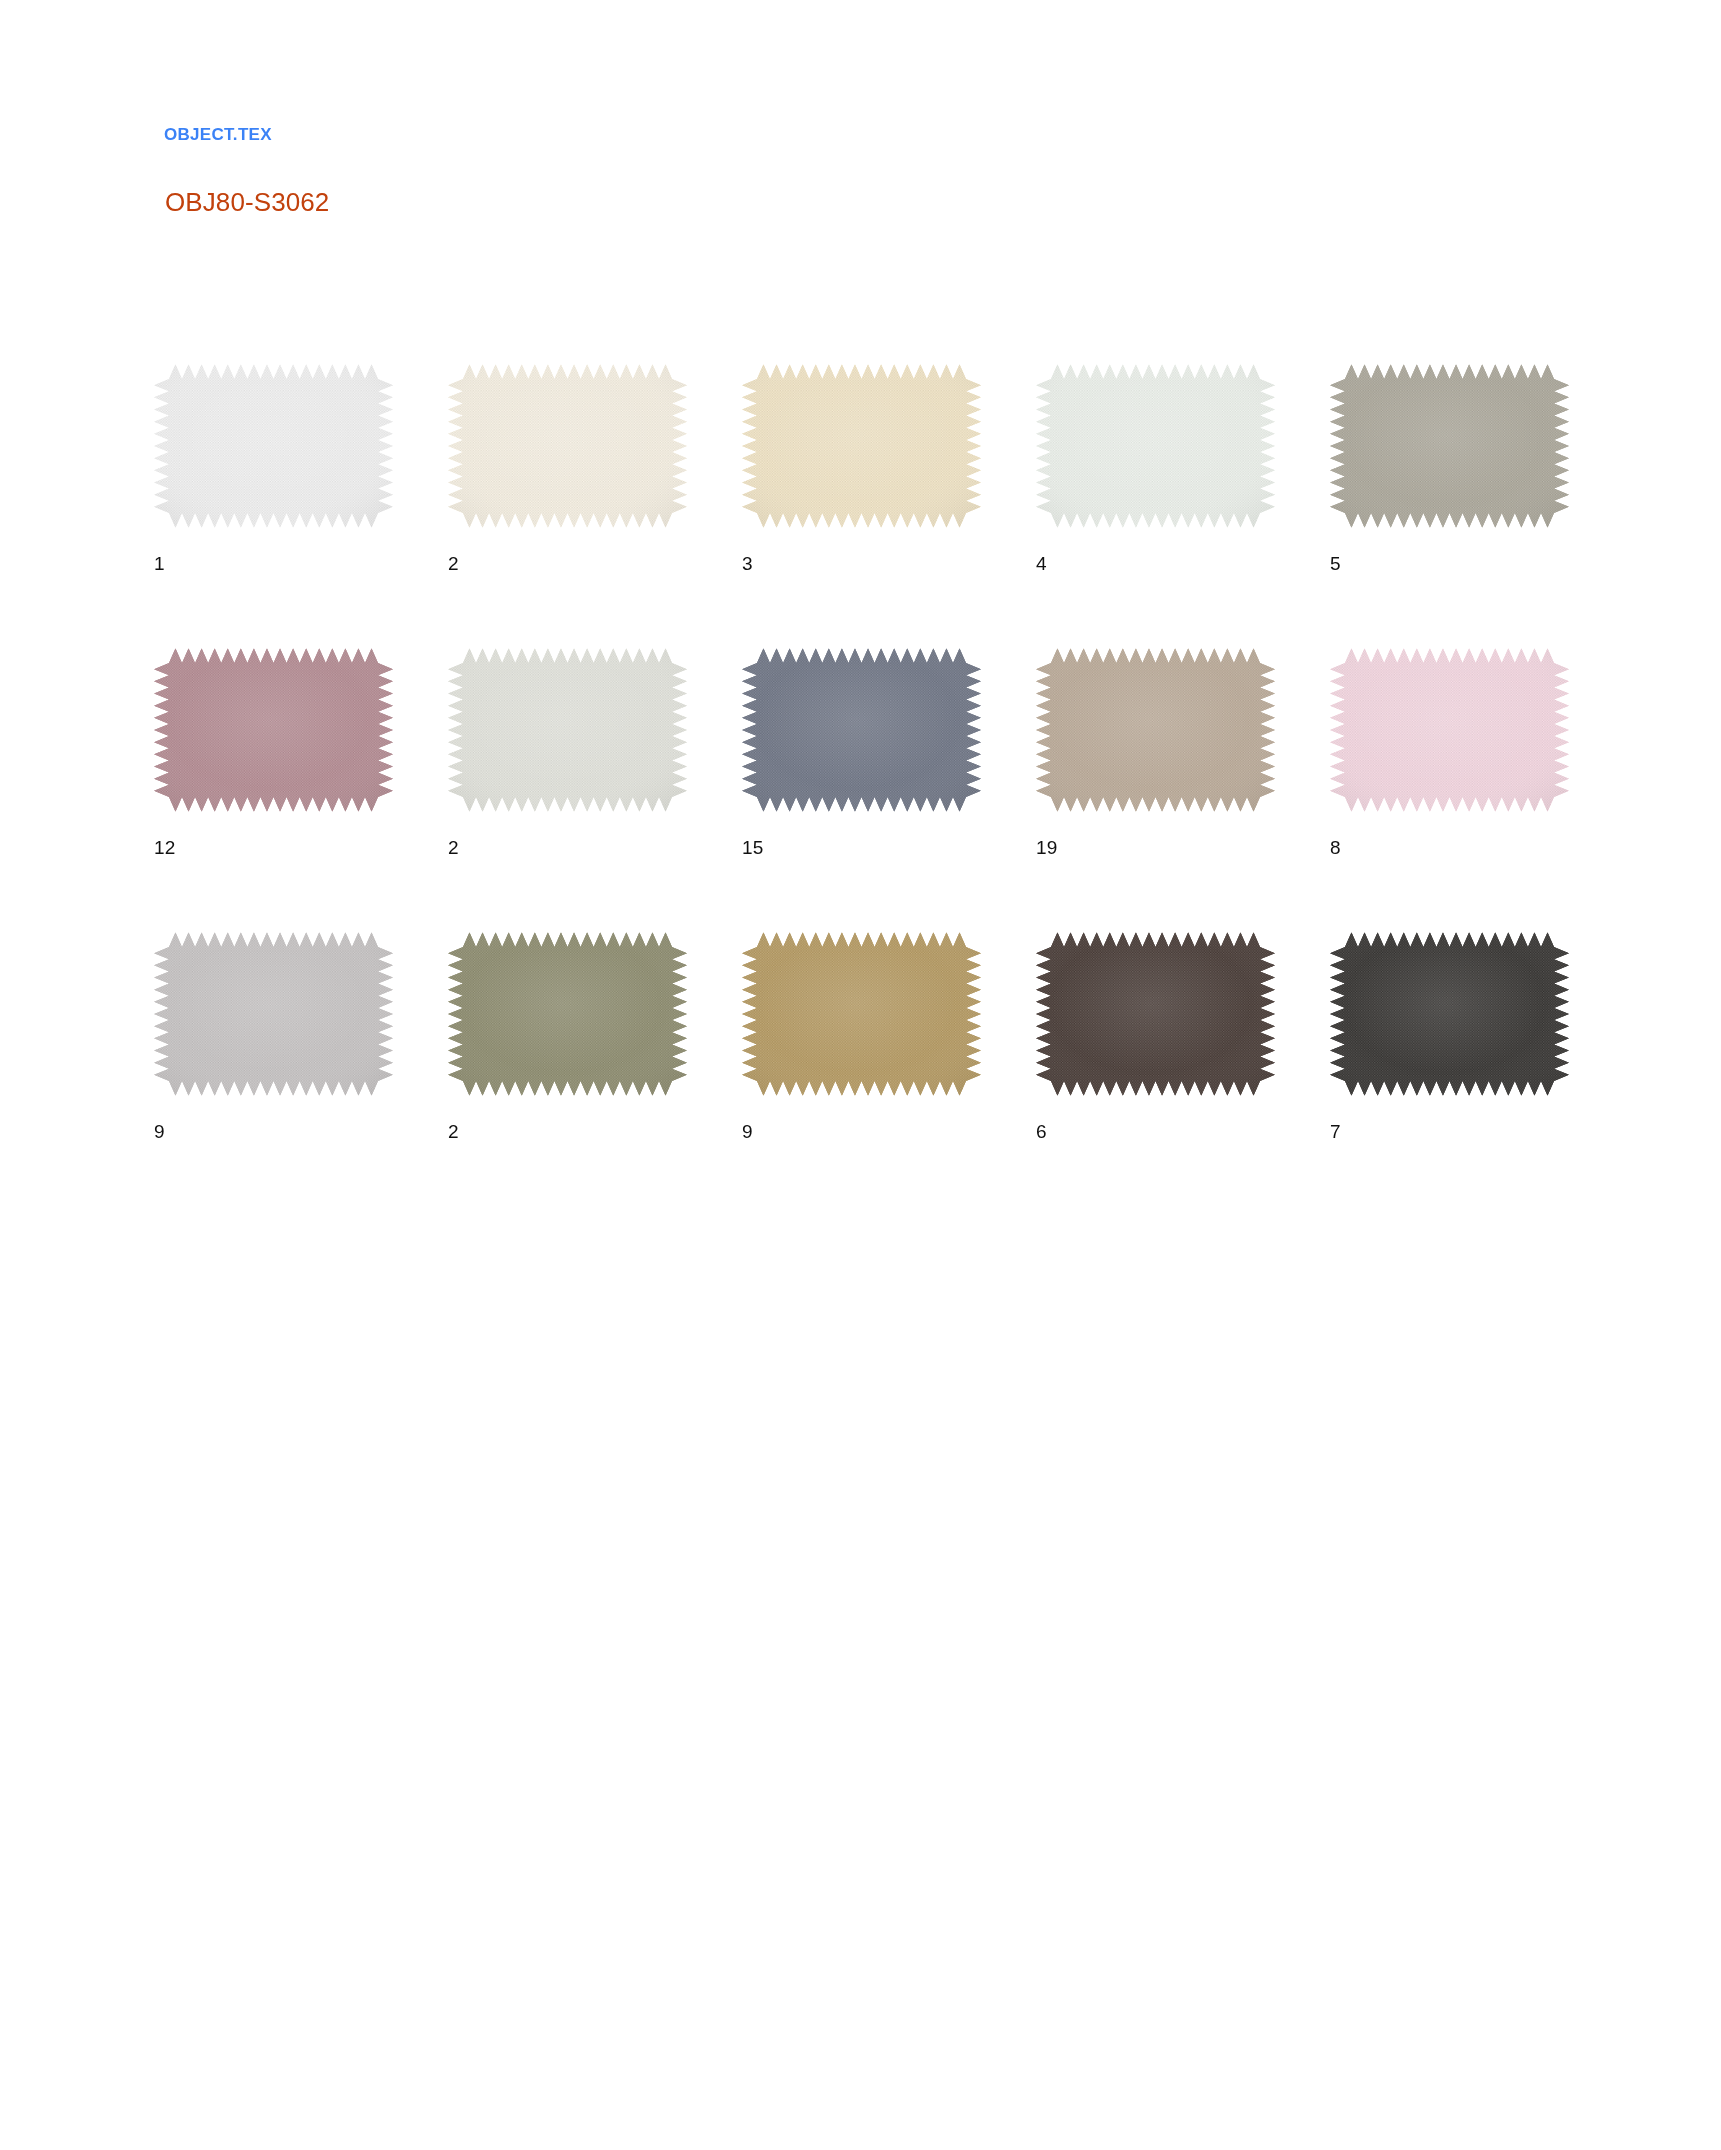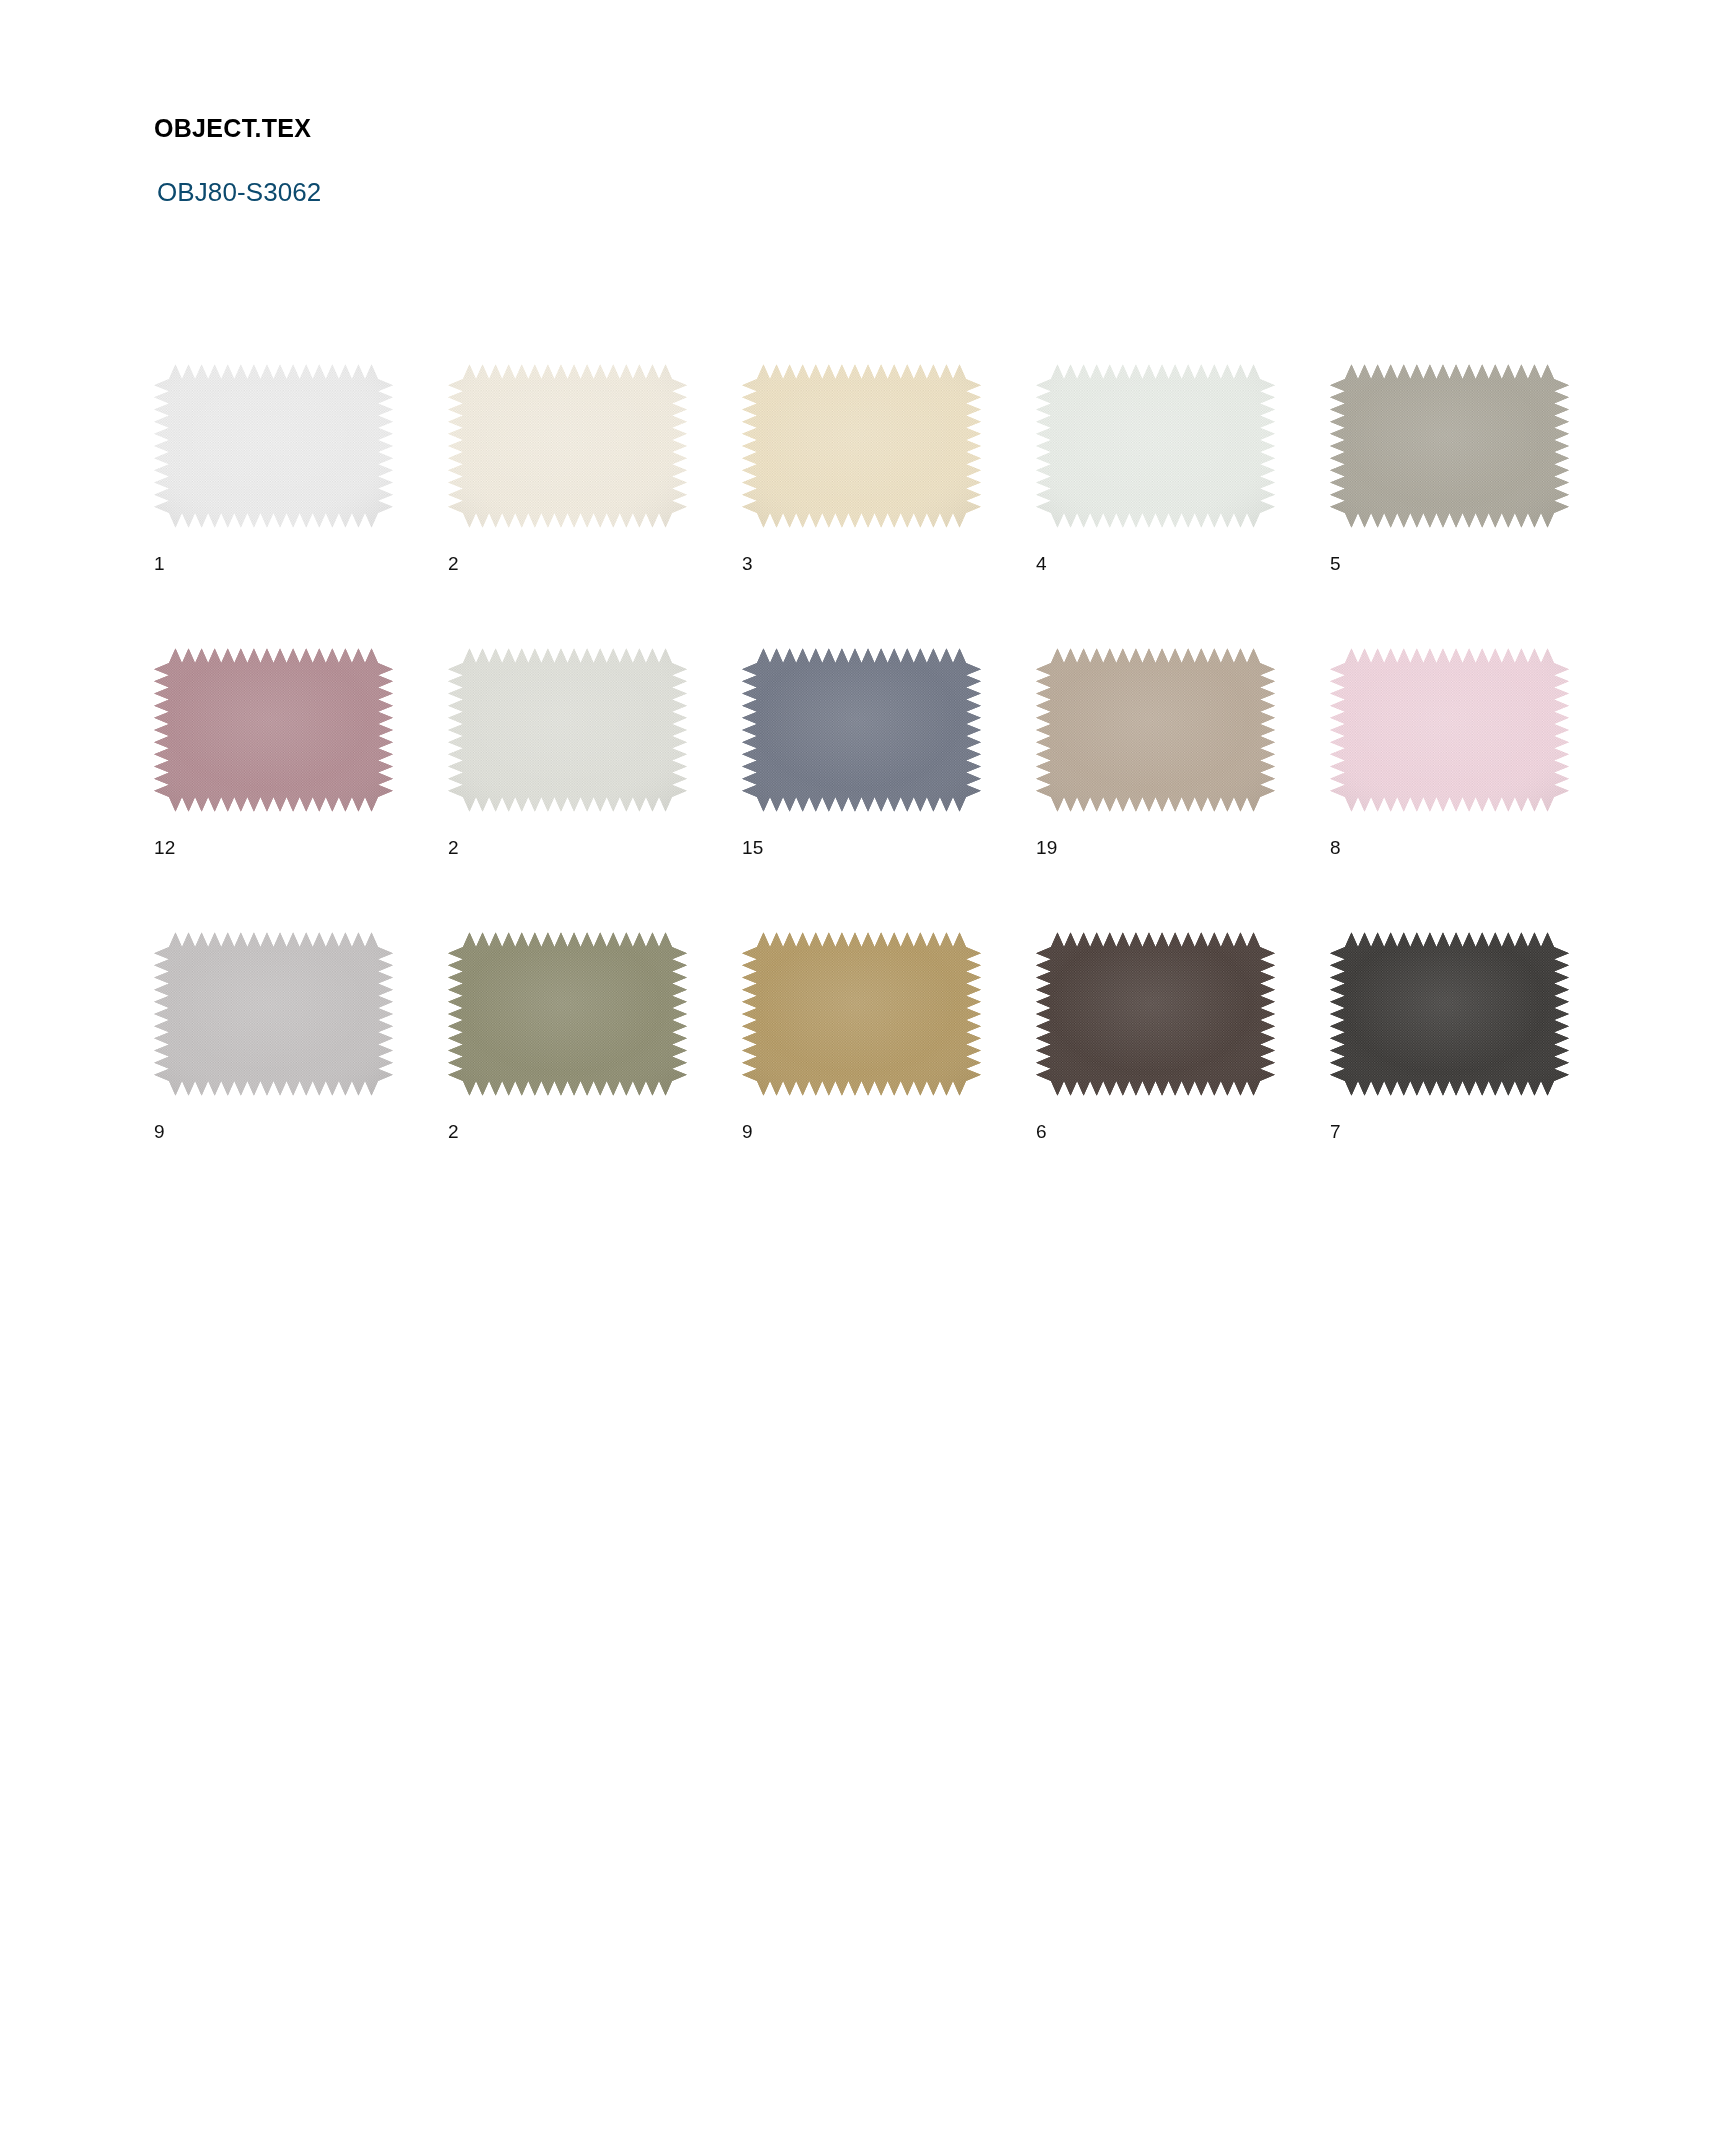--- a/index.html
+++ b/index.html
@@ -24,35 +24,35 @@
   }
 
   
   .header {
     position: absolute;
     left: 154px;
     top: 116px;
     width: 1300px;
   }
   .brand-title {
-    font-size: 25px;
+    font-size: 17px;
     font-weight: 700;
     letter-spacing: 0.3px;
-    color: #000000;
+    color: #3b82f6;
     line-height: 1;
-    margin: 0;
+    margin: 10px;
     white-space: nowrap;
   }
   .doc-code {
     font-size: 26px;
     font-weight: 400;
     letter-spacing: 0.1px;
-    color: #0c4a6e;
+    color: #c2410c;
     line-height: 1;
-    margin: 3px;
+    margin: 11px;
     padding-top: 35px;
     white-space: nowrap;
   }
 
   
   .swatch-grid {
     position: absolute;
     left: 154px;
     top: 364px;
     width: 1417px;

